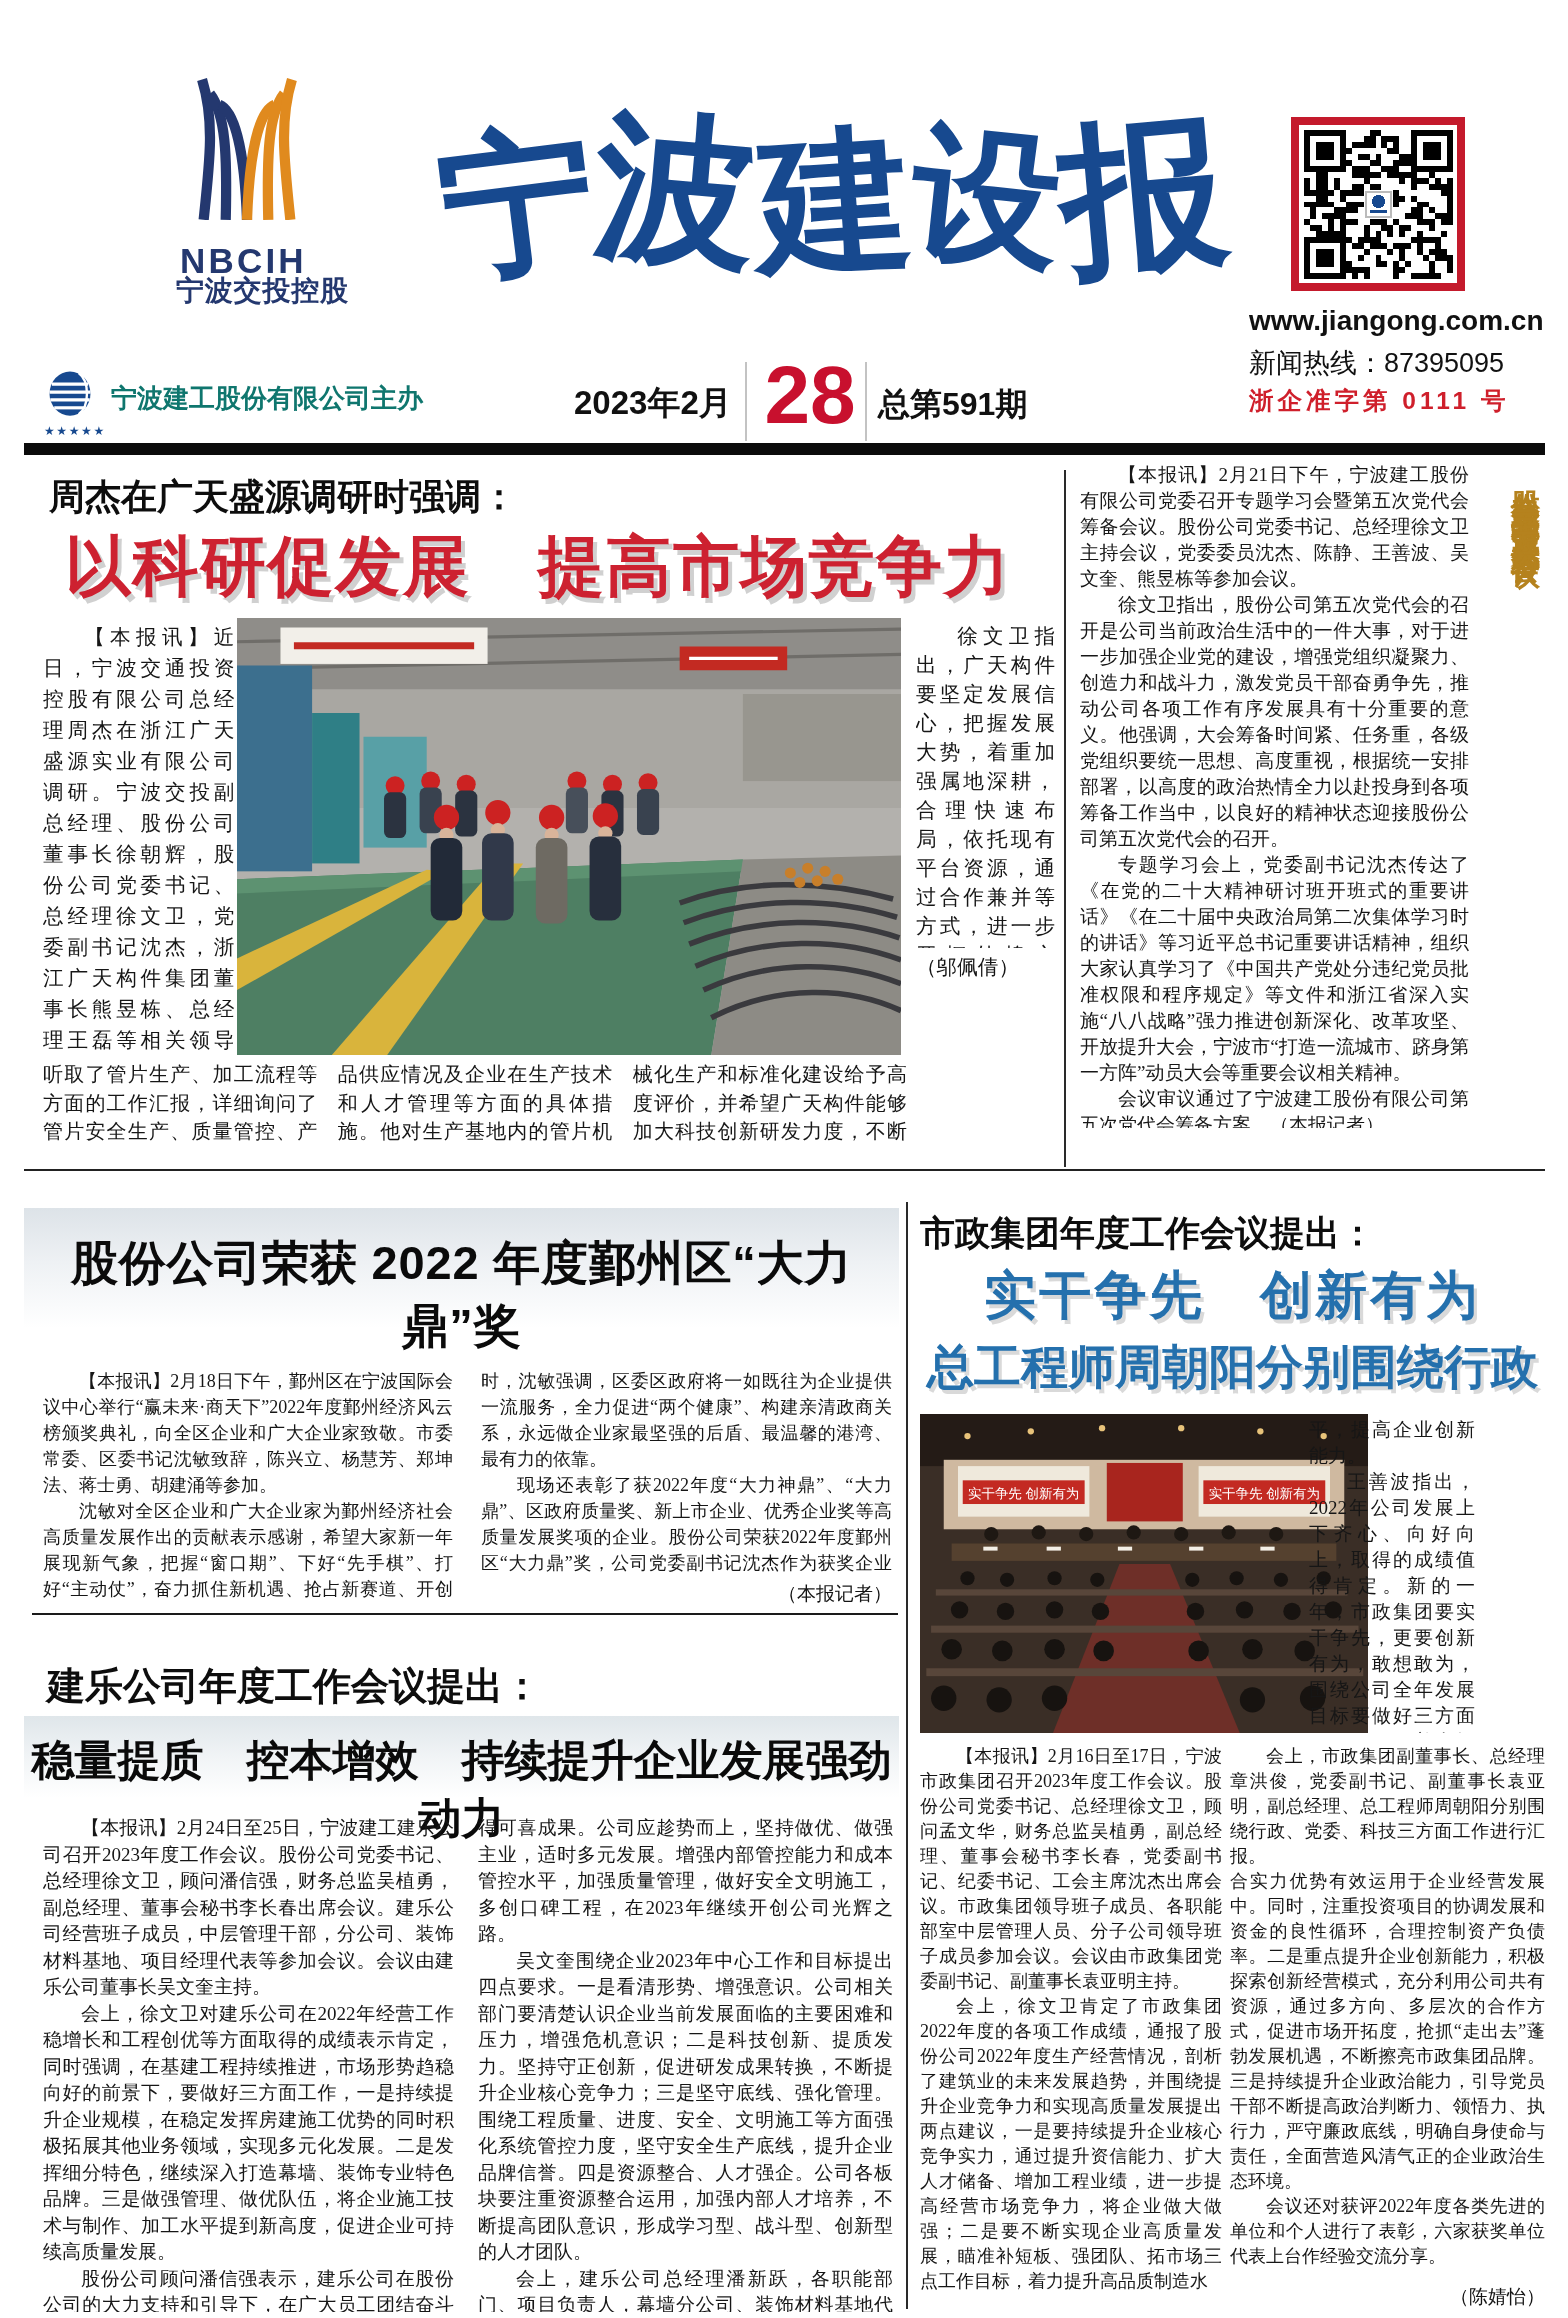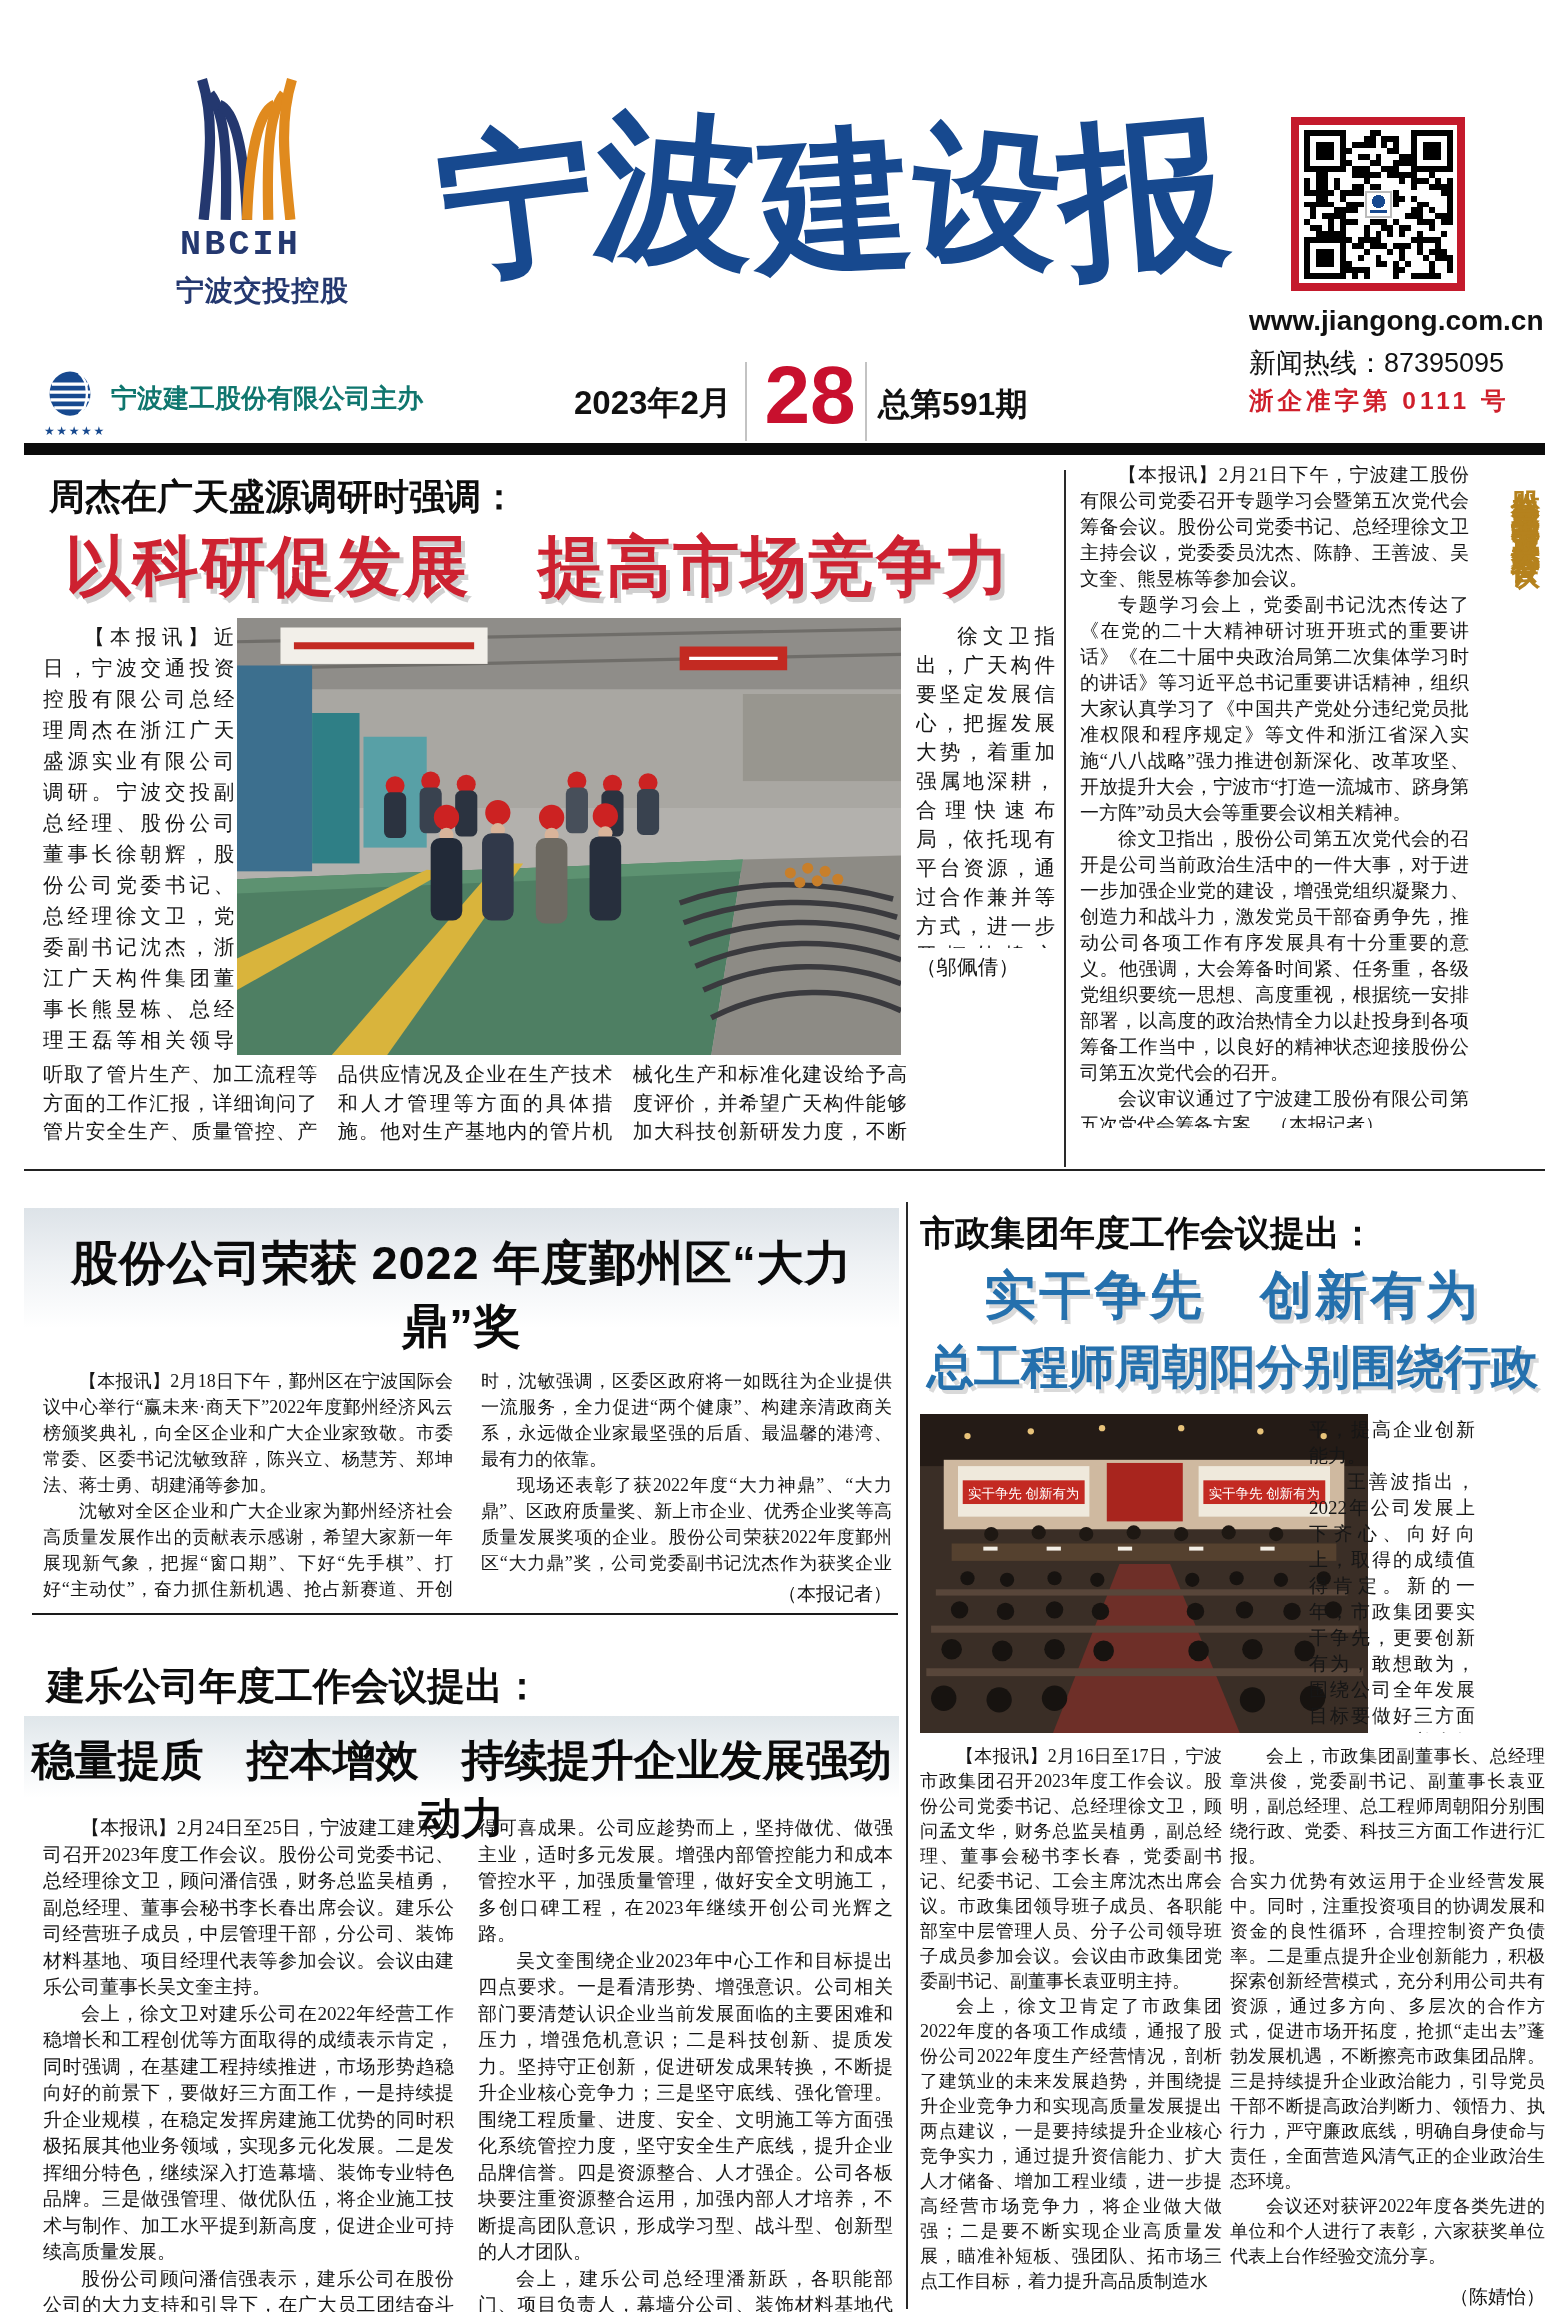--- a/index.html
+++ b/index.html
@@ -5,21 +5,21 @@
   html,body{margin:0;padding:0;background:#fff;}
   #page{position:relative;width:1569px;height:2319px;background:#fff;overflow:hidden;
         font-family:"Liberation Serif","DejaVu Serif",serif;color:#141414;}
   .abs{position:absolute;}
   .sans{font-family:"Liberation Sans","DejaVu Sans",sans-serif;}
   .serif{font-family:"Liberation Serif","DejaVu Serif",serif;}
   .body-text{text-align:justify;overflow:hidden;color:#161616;}
   .para{margin:0;padding:0;}
   .para.ind{text-indent:2em;}
   
-  #brand-label{left:180px;top:225px;width:142px;font-weight:700;font-size:35px;color:#24386f;letter-spacing:3.2px;font-family:Liberation Mono, monospace;}
+  #brand-label{left:180px;top:241px;width:142px;font-weight:700;font-size:35px;color:#24386f;letter-spacing:3.2px;}
   #brand-cn{left:176px;top:272px;width:174px;font-weight:700;font-size:28px;color:#24386f;letter-spacing:0.8px;}
   #masthead{left:440px;top:66px;width:807px;height:285px;color:#17498f;font-weight:700;}
   #masthead span{display:inline-block;font-size:155px;line-height:261px;}
   #masthead span:nth-child(1){transform:rotate(-7deg) translateY(4.7px);}
   #masthead span:nth-child(2){transform:rotate(5deg) translateY(-6.3px);font-size:162px;}
   #masthead span:nth-child(3){transform:rotate(-4deg) translateY(3.2px);}
   #masthead span:nth-child(4){transform:rotate(6deg) translateY(-3.2px);font-size:149px;}
   #masthead span:nth-child(5){transform:rotate(-5deg) translateY(1.6px);font-size:166px;}
   #qr-box{left:1291px;top:117px;width:174px;height:174px;border:8px solid #c41a2c;background:#fff;padding:4.7px;box-sizing:border-box;}
   #website{left:1249px;top:305px;width:301px;font-weight:700;font-size:28px;color:#111;}
@@ -456,22 +456,22 @@
       <p class="para">听取了管片生产、加工流程等方面的工作汇报，详细询问了管片安全生产、质量管控、产品供应情况及企业在生产技术和人才管理等方面的具体措施。他对生产基地内的管片机械化生产和标准化建设给予高度评价，并希望广天构件能够加大科技创新研发力度，不断寻求预制构件产品的创新突破，进一步提高混凝土预制构件等产品在行业市场中的核心竞争力，实现公司的高质量稳健发展。</p>
     </div>
   <div class="abs body-text" id="lead-col4">
       <p class="para ind">徐文卫指出，广天构件要坚定发展信心，把握发展大势，着重加强属地深耕，合理快速布局，依托现有平台资源，通过合作兼并等方式，进一步开拓外埠市场，让企业经营发展的步伐迈大、触角伸远。</p>
     </div>
   <div class="abs" id="lead-byline">（邬佩倩）</div>
   <div class="abs" id="vdiv-main"></div>
 
   <div class="abs body-text" id="party-body">
       <p class="para ind">【本报讯】2月21日下午，宁波建工股份有限公司党委召开专题学习会暨第五次党代会筹备会议。股份公司党委书记、总经理徐文卫主持会议，党委委员沈杰、陈静、王善波、吴文奎、熊昱栋等参加会议。</p>
+      <p class="para ind">徐文卫指出，股份公司第五次党代会的召开是公司当前政治生活中的一件大事，对于进一步加强企业党的建设，增强党组织凝聚力、创造力和战斗力，激发党员干部奋勇争先，推动公司各项工作有序发展具有十分重要的意义。他强调，大会筹备时间紧、任务重，各级党组织要统一思想、高度重视，根据统一安排部署，以高度的政治热情全力以赴投身到各项筹备工作当中，以良好的精神状态迎接股份公司第五次党代会的召开。</p>
       <p class="para ind">专题学习会上，党委副书记沈杰传达了《在党的二十大精神研讨班开班式的重要讲话》《在二十届中央政治局第二次集体学习时的讲话》等习近平总书记重要讲话精神，组织大家认真学习了《中国共产党处分违纪党员批准权限和程序规定》等文件和浙江省深入实施“八八战略”强力推进创新深化、改革攻坚、开放提升大会，宁波市“打造一流城市、跻身第一方阵”动员大会等重要会议相关精神。</p>
-      <p class="para ind">徐文卫指出，股份公司第五次党代会的召开是公司当前政治生活中的一件大事，对于进一步加强企业党的建设，增强党组织凝聚力、创造力和战斗力，激发党员干部奋勇争先，推动公司各项工作有序发展具有十分重要的意义。他强调，大会筹备时间紧、任务重，各级党组织要统一思想、高度重视，根据统一安排部署，以高度的政治热情全力以赴投身到各项筹备工作当中，以良好的精神状态迎接股份公司第五次党代会的召开。</p>
       <p class="para ind">会议审议通过了宁波建工股份有限公司第五次党代会筹备方案。（本报记者）</p>
     </div>
   <div class="abs" id="party-vtitle">股份公司党委召开学习会暨第五次党代会筹备会议</div>
 
   <div class="abs" id="rule-mid"></div>
 
   <div class="abs" id="award-band"></div>
   <div class="abs sans" id="award-headline">股份公司荣获 2022 年度鄞州区“大力鼎”奖</div>
   <div class="abs body-text" id="award-col1">
       <p class="para ind">【本报讯】2月18日下午，鄞州区在宁波国际会议中心举行“赢未来·商天下”2022年度鄞州经济风云榜颁奖典礼，向全区企业和广大企业家致敬。市委常委、区委书记沈敏致辞，陈兴立、杨慧芳、郑坤法、蒋士勇、胡建涌等参加。</p>

